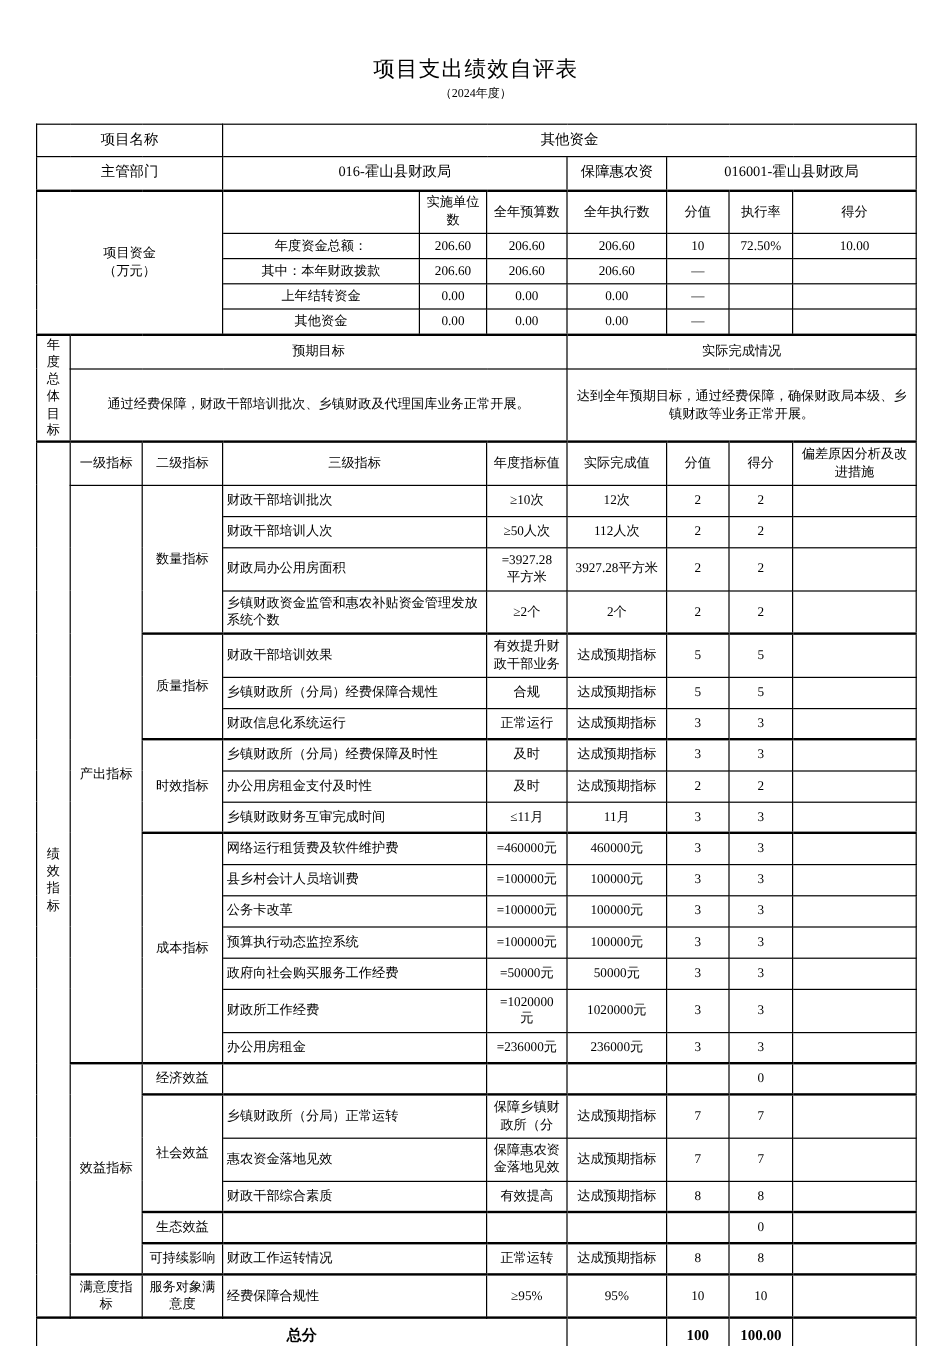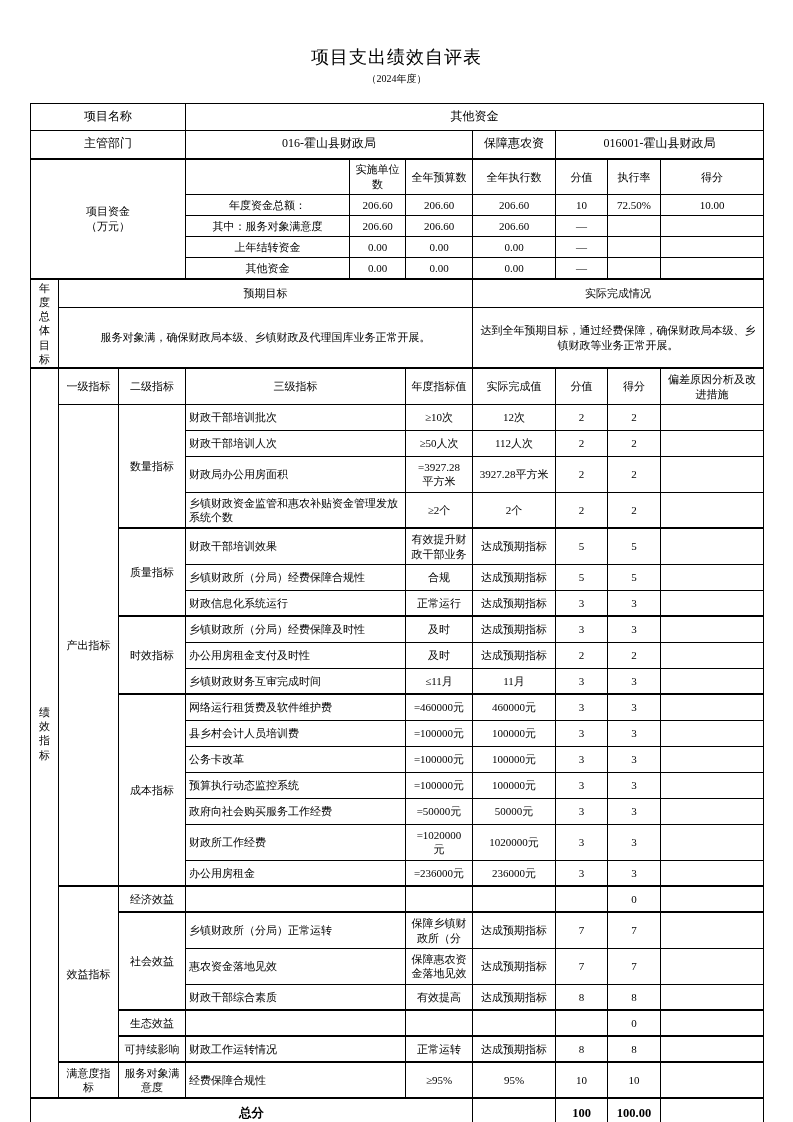--- a/index.html
+++ b/index.html
@@ -79,21 +79,21 @@
       <tr style="height: 21px;">
         <td>年度资金总额：</td>
         <td>206.60</td>
         <td>206.60</td>
         <td>206.60</td>
         <td>10</td>
         <td>72.50%</td>
         <td>10.00</td>
       </tr>
       <tr style="height: 21px;">
-        <td>其中：服务对象满意度</td>
+        <td>其中：本年财政拨款</td>
         <td>206.60</td>
         <td>206.60</td>
         <td>206.60</td>
         <td>—</td>
         <td></td>
         <td></td>
       </tr>
       <tr style="height: 21px;">
         <td>上年结转资金</td>
         <td>0.00</td>
@@ -113,21 +113,21 @@
         <td></td>
       </tr>
       <tr class="thick" style="height: 25px;">
         <td rowspan="2" class="pre">年度
 总体
 目标</td>
         <td colspan="5">预期目标</td>
         <td colspan="4">实际完成情况</td>
       </tr>
       <tr style="height: 53px;">
-        <td colspan="5">服务对象满，确保财政局本级、乡镇财政及代理国库业务正常开展。</td>
+        <td colspan="5">通过经费保障，财政干部培训批次、乡镇财政及代理国库业务正常开展。</td>
         <td colspan="4">达到全年预期目标，通过经费保障，确保财政局本级、乡镇财政等业务正常开展。</td>
       </tr>
       <tr class="thick" style="height: 36px;">
         <td rowspan="25" class="pre">绩
 效
 指
 标</td>
         <td>一级指标</td>
         <td>二级指标</td>
         <td colspan="2">三级指标</td>

